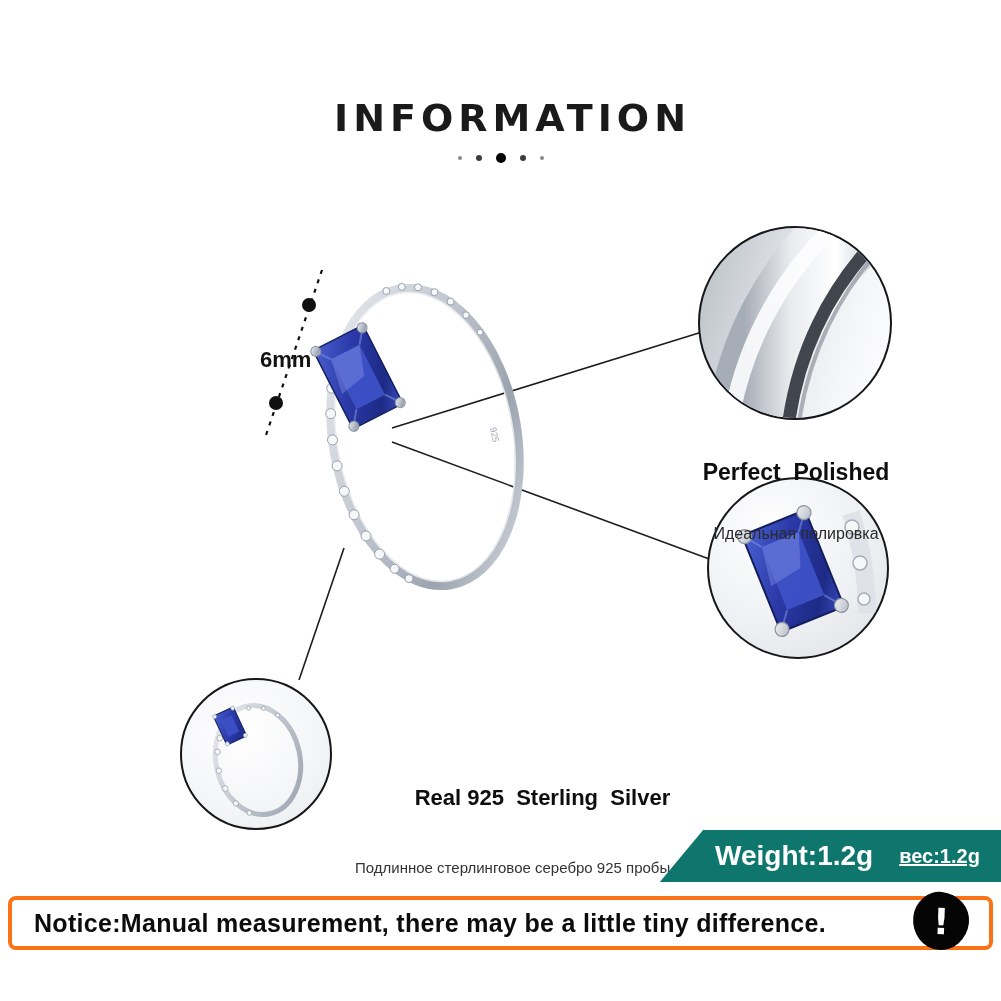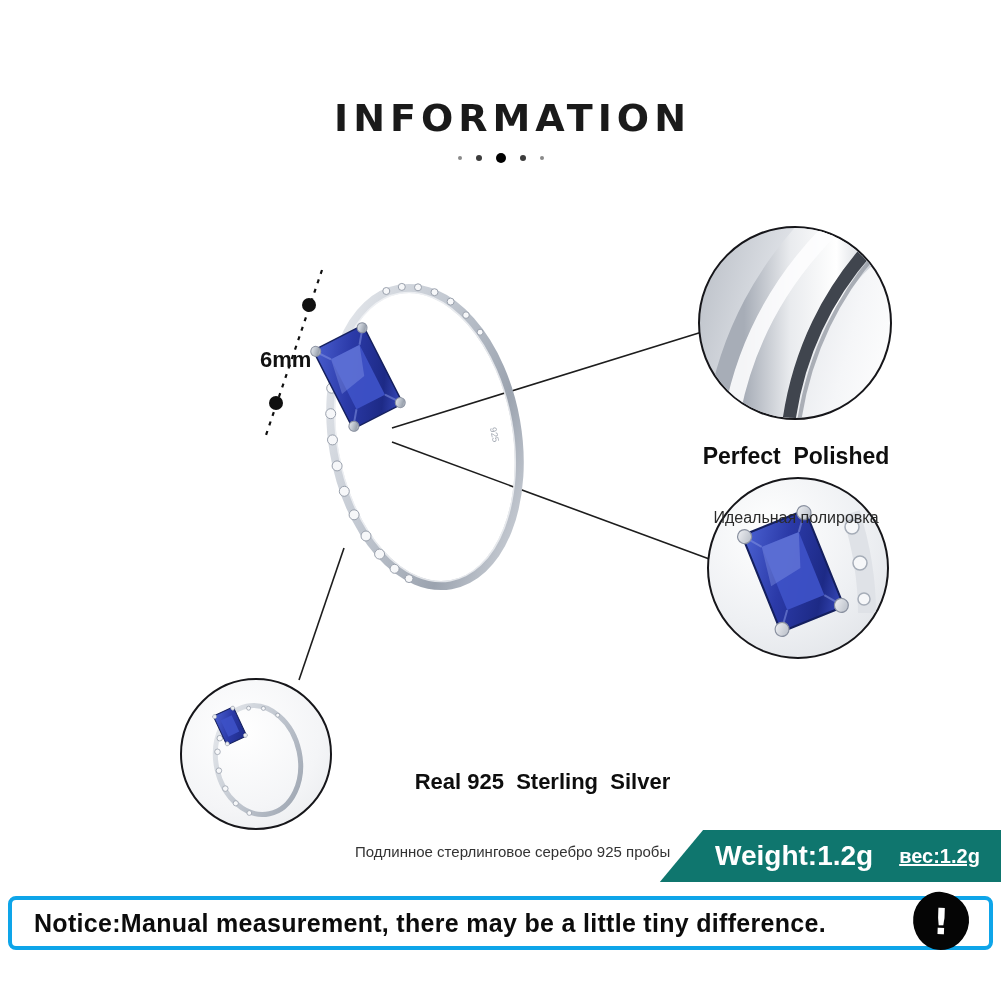--- a/index.html
+++ b/index.html
@@ -24,36 +24,36 @@
                   box-sizing:border-box;}
   .c-polished{left:698px;top:226px;width:194px;height:194px;
               background:linear-gradient(105deg,#b9bec6 0%,#dfe2e7 40%,#f5f6f8 75%,#ffffff 100%);}
   .c-zircon{left:707px;top:477px;width:182px;height:182px;
             background:radial-gradient(circle at 35% 30%,#ffffff 0%,#eef0f3 55%,#dcdfe4 100%);}
   .c-silver{left:180px;top:678px;width:152px;height:152px;
             background:radial-gradient(circle at 40% 35%,#ffffff 0%,#f4f5f7 60%,#e7e9ec 100%);}
   .callout-circle svg{display:block;}
   
   .lbl{position:absolute;white-space:pre;}
-  .lbl .t{font-size:23px;font-weight:700;color:#0e0e0e;white-space:pre;}
+  .lbl .t{font-size:23px;font-weight:700;color:#0e0e0e;white-space:pre;margin-top:16px;}
   .lbl .s{font-size:16px;font-weight:400;color:#2a2a2a;margin-top:3px;white-space:pre;}
   .lbl-polished{left:640px;top:407px;width:312px;text-align:center;}
   .lbl-zircon{left:638px;top:661px;width:290px;text-align:center;}
   .lbl-silver{left:355px;top:733px;text-align:right;}
   .lbl-silver .t{font-size:22px;}
   .lbl-silver .s{font-size:15px;color:#333;margin-top:12px;}
   
   .weight-banner{position:absolute;left:655px;top:830px;width:346px;height:52px;background:#0f766e;
                  clip-path:polygon(13.9% 0,100% 0,100% 100%,1.4% 100%);
                  display:flex;align-items:center;padding-left:60px;gap:26px;box-sizing:border-box;}
   .w-en{color:#fff;font-size:28px;font-weight:700;white-space:pre;}
   .w-ru{color:#fff;font-size:20px;font-weight:700;white-space:pre;text-decoration:underline;}
   
   .notice-bar{position:absolute;left:8px;top:896px;width:985px;height:54px;background:#fff;
-              border:4px solid #0ea5e9;border-radius:8px;box-sizing:border-box;
+              border:4px solid #f97316;border-radius:8px;box-sizing:border-box;
               display:flex;align-items:center;}
   .notice-text{font-size:25px;font-weight:700;color:#0c0c0c;padding-left:22px;letter-spacing:.3px;
                white-space:pre;}
   .notice-icon{position:absolute;right:20px;top:-8px;width:56px;height:58px;background:#050505;
                border-radius:46% 54% 50% 50%/48% 48% 52% 52%;display:flex;align-items:center;
                justify-content:center;transform:rotate(6deg);}
   .notice-icon i{font-style:normal;color:#fff;font-size:36px;font-weight:700;
                  font-family:"DejaVu Sans",sans-serif;transform:rotate(-4deg);}
 </style>
 </head>

